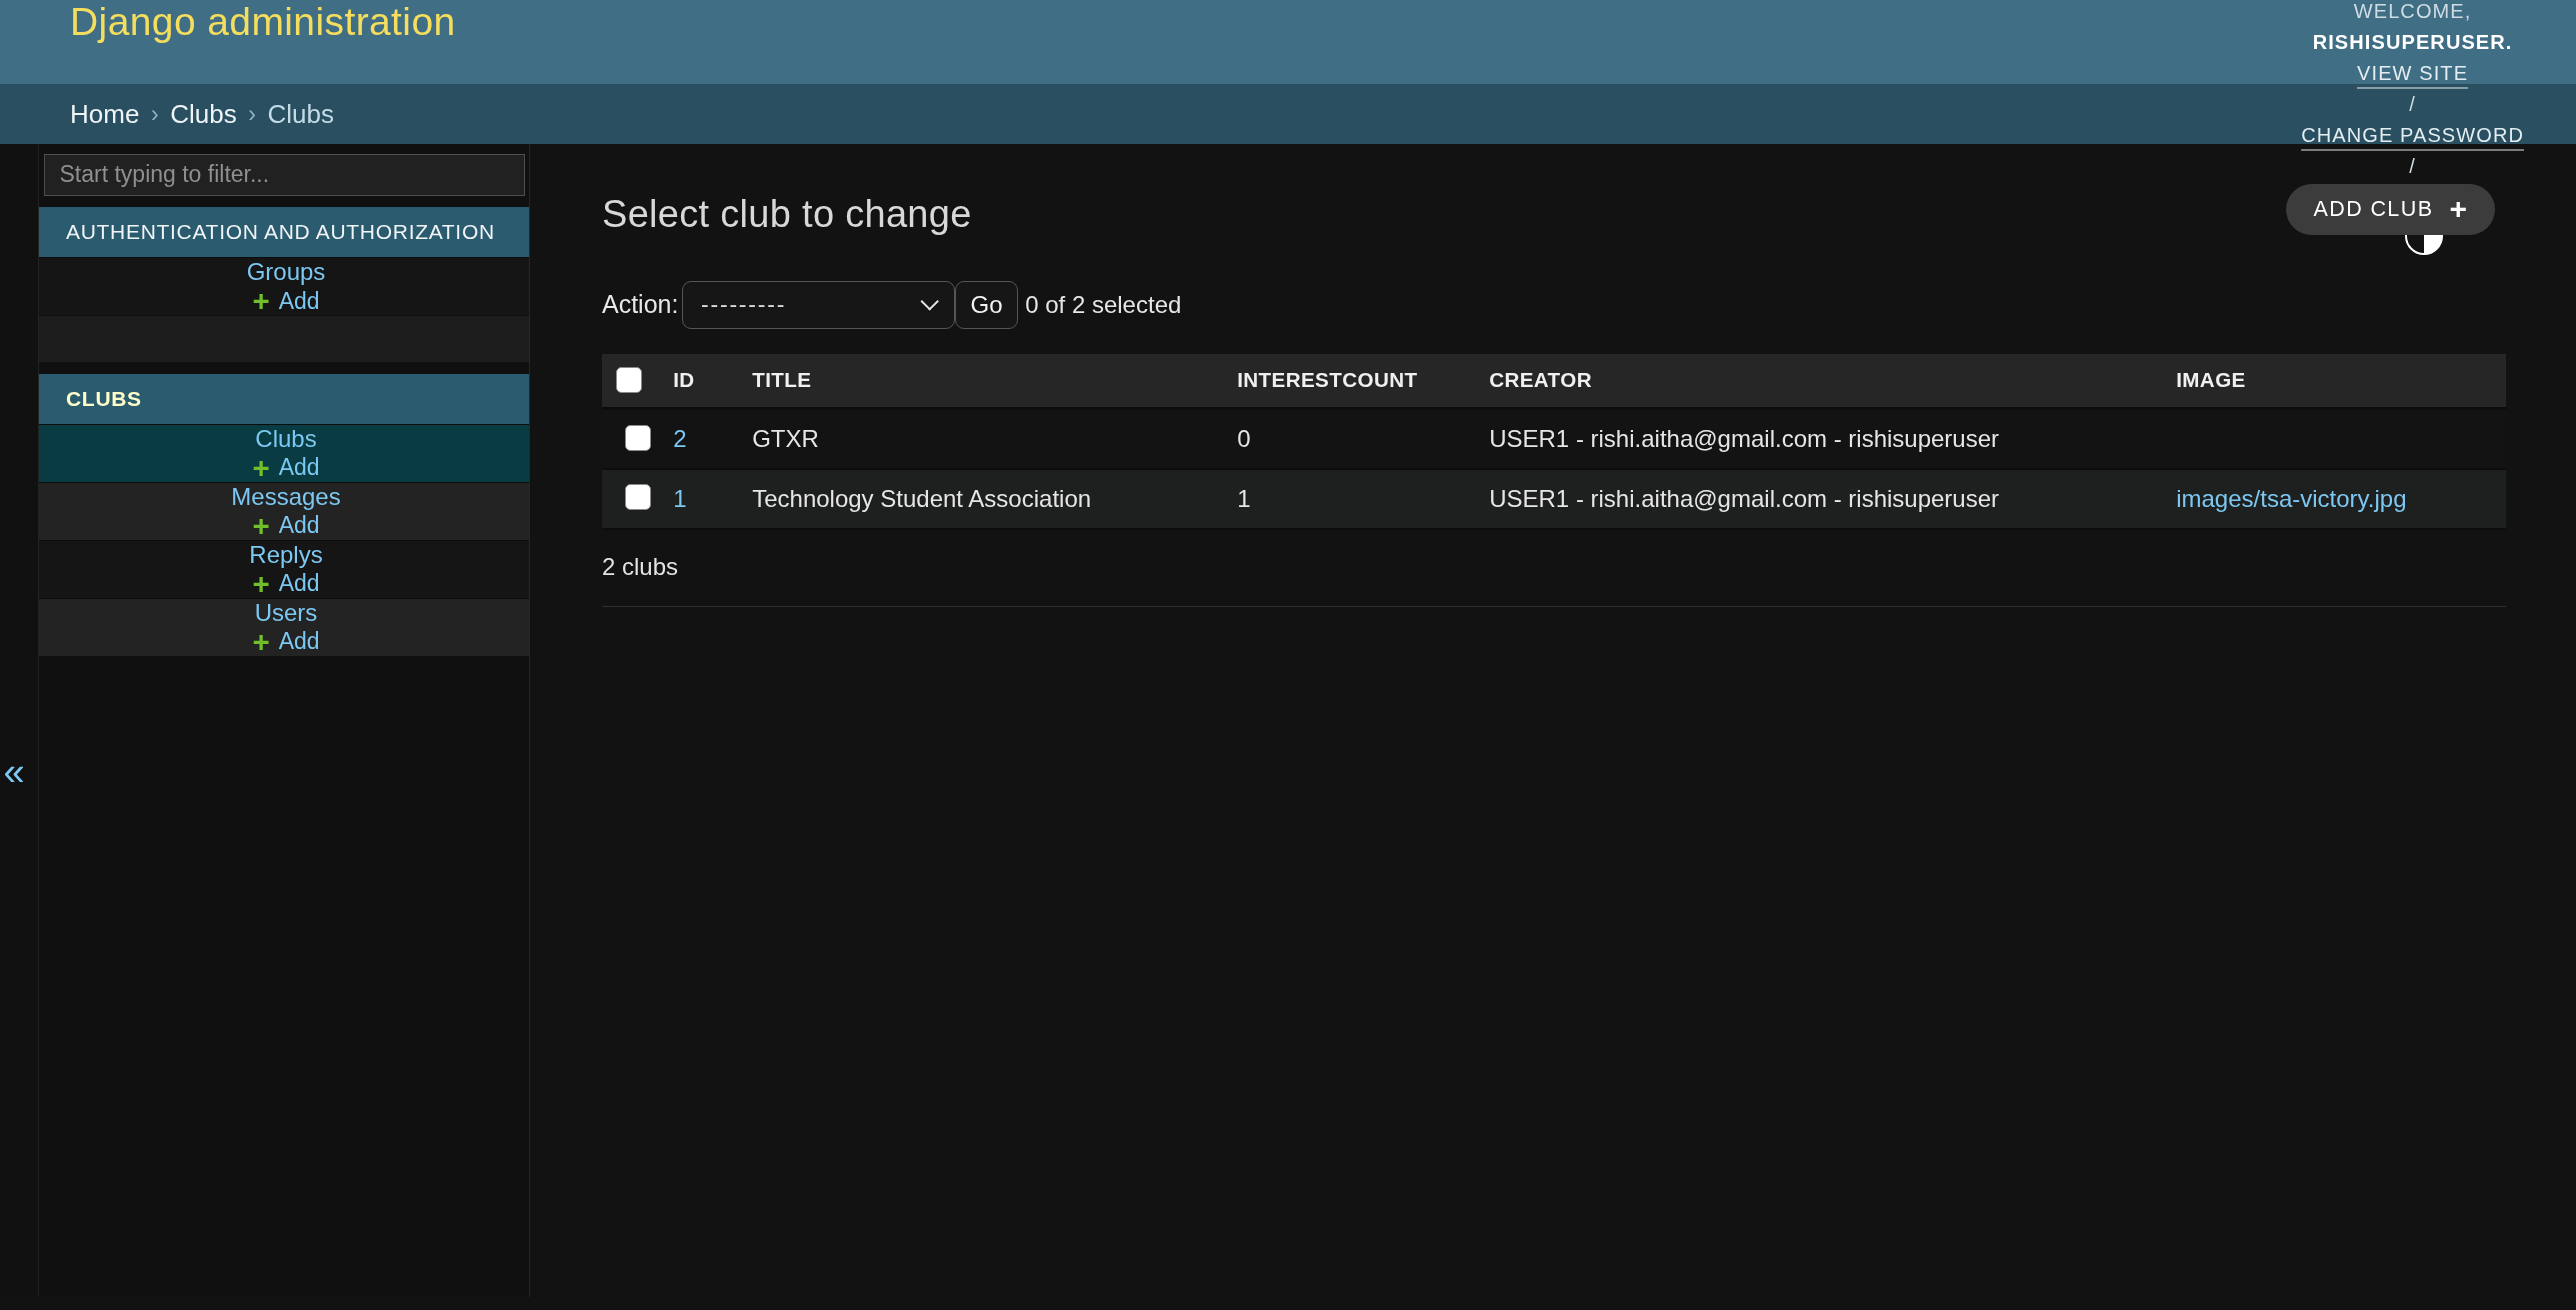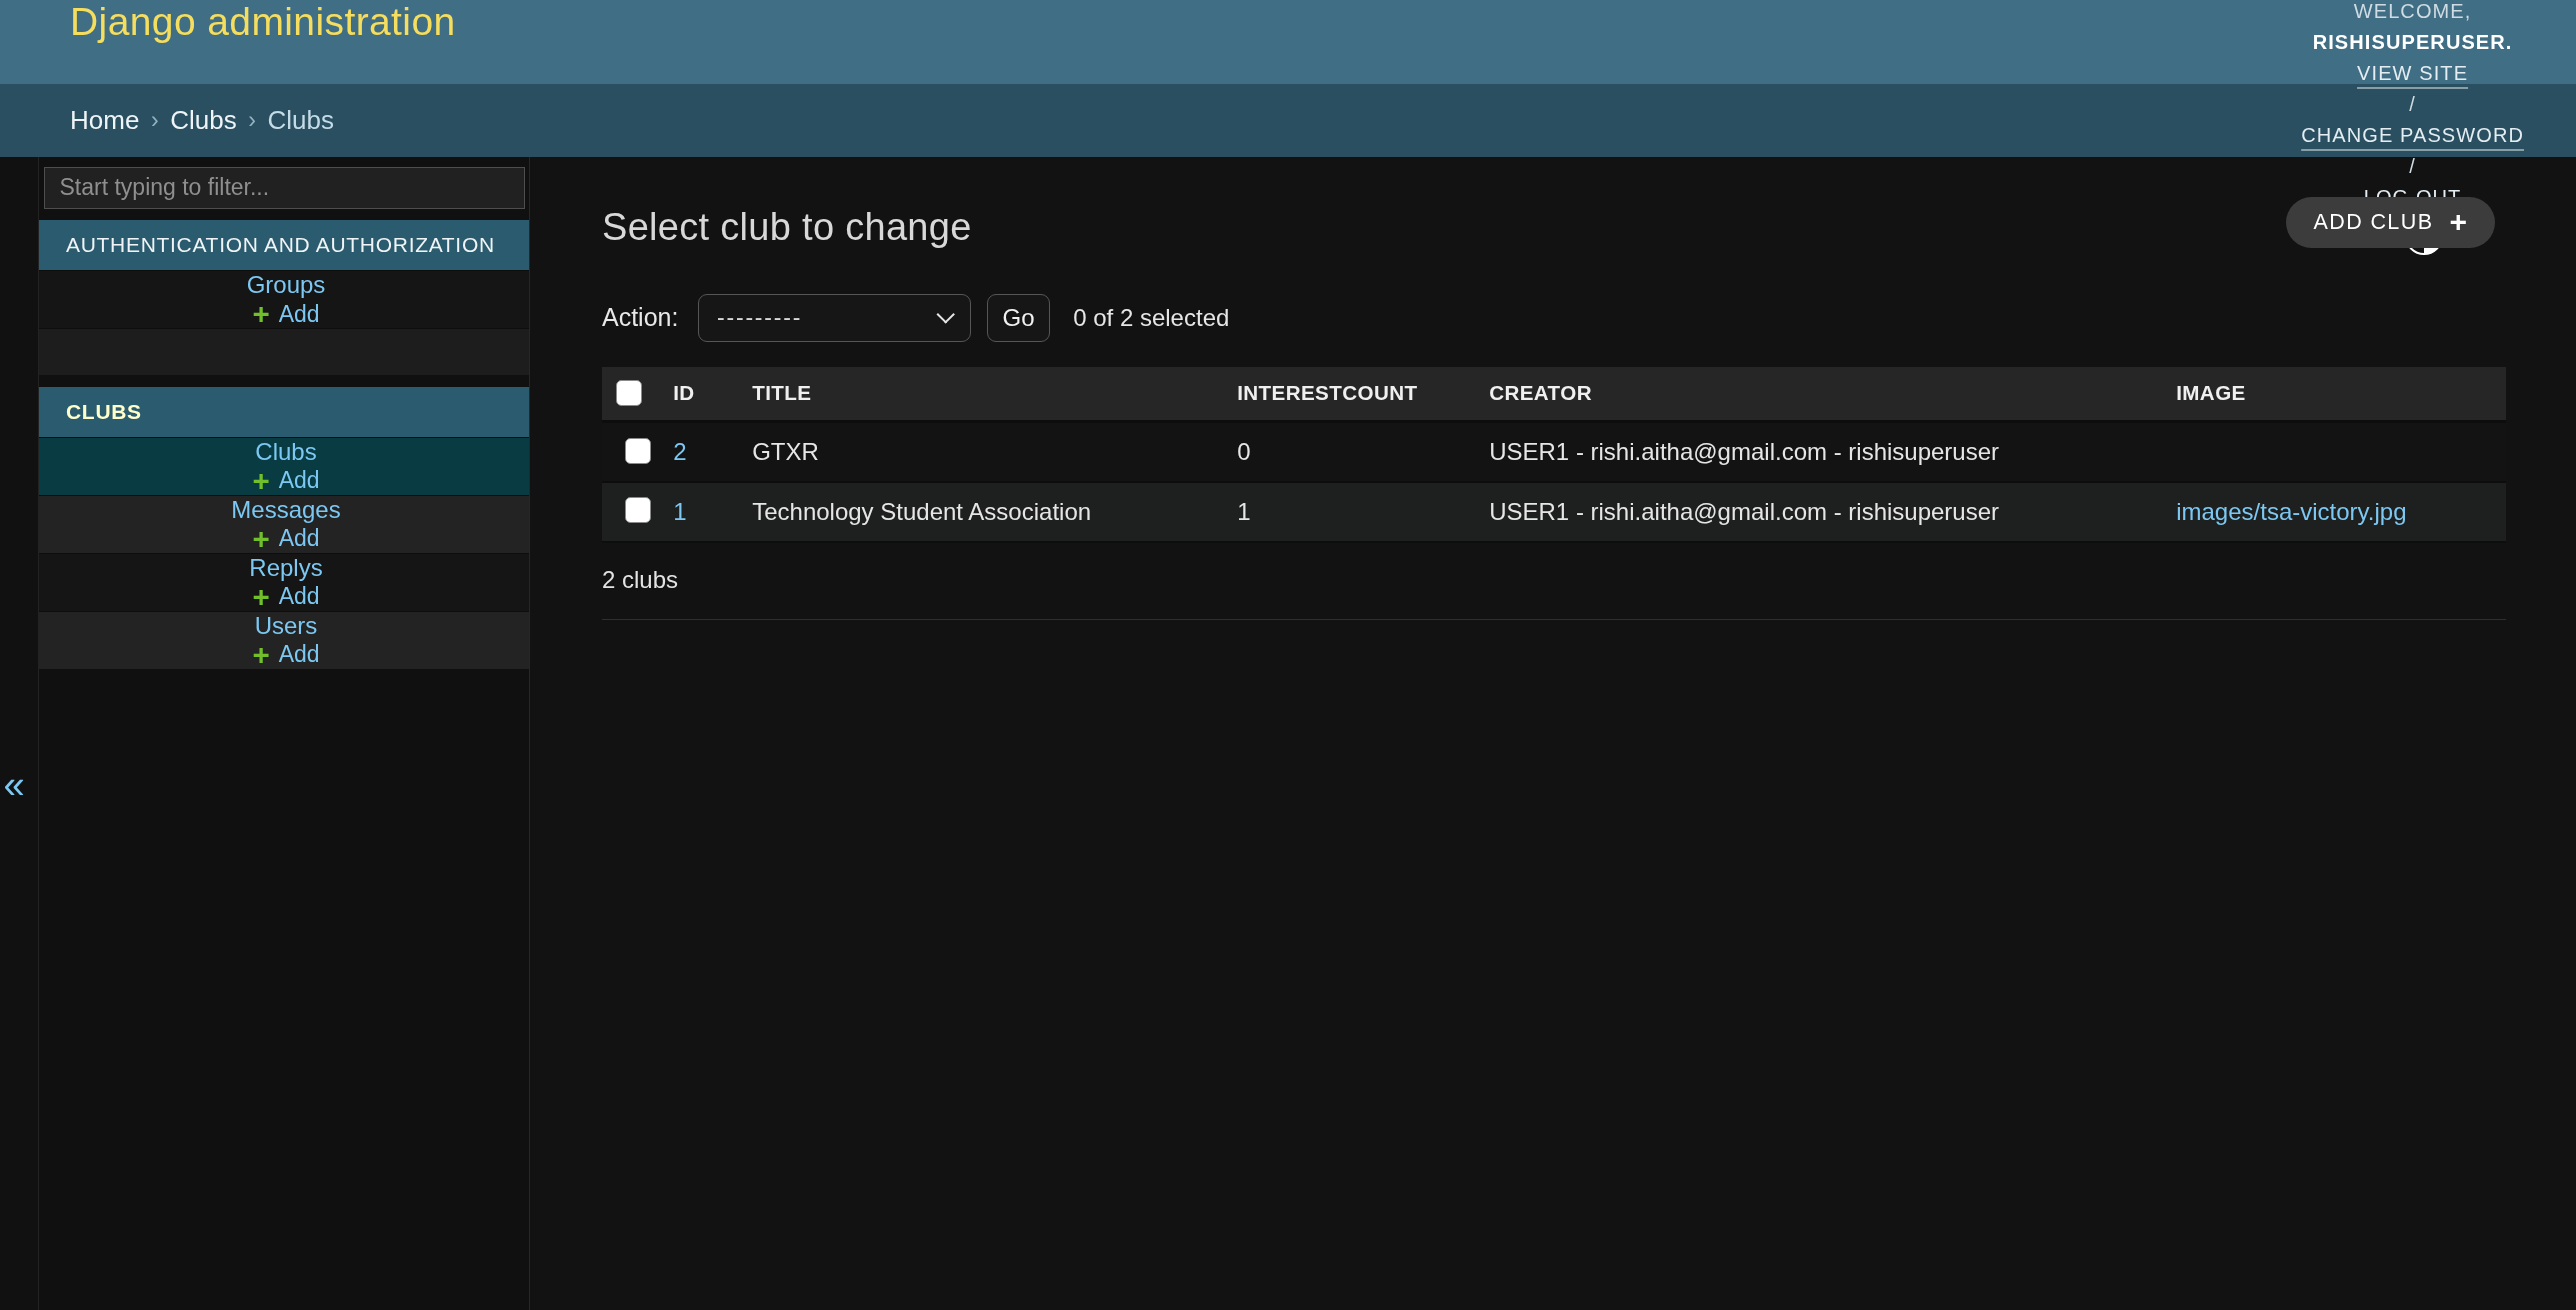--- a/index.html
+++ b/index.html
@@ -34,21 +34,21 @@
   #user-tools .sep { color:#cfdce3; }
   .theme-toggle {
     margin-left:23px; width:38px; height:38px; border-radius:50%;
     border:2.7px solid #ffffff;
     background:linear-gradient(to right, rgba(0,0,0,0) 0 50%, #ffffff 50% 100%);
     cursor:pointer; flex:none;
   }
 
   
   #breadcrumbs {
-    height:73px; background:#2a4f60;
+    height:60px; background:#2a4f60;
     display:flex; align-items:center; gap:11.6px;
     padding-left:70px; font-size:26px;
   }
   #breadcrumbs a { color:#eef4f7; }
   #breadcrumbs .crumb-sep { color:#94b3c2; font-size:23px; }
   #breadcrumbs .current { color:#c4dce8; }
 
   
   #container { display:flex; height:1153px; }
 
@@ -103,21 +103,21 @@
   .object-tools-btn {
     height:51px; padding:0 27px; border:none; border-radius:27px;
     background:#3c3c3c; color:#ffffff; cursor:pointer;
     display:flex; align-items:center; gap:16px;
     font-family:"Liberation Sans", sans-serif;
     font-size:21.5px; letter-spacing:1.4px; margin-top:3.6px; margin-right:10.7px;
   }
   .object-tools-btn .plus { font-size:30px; font-weight:700; line-height:1; }
 
   .actions-row {
-    margin-top:45px; display:flex; align-items:center; gap:16px;
+    margin-top:45px; display:flex; align-items:center; 
     font-size:25px; color:#e8e8e8;
   }
   .action-select {
     width:273px; height:48px; margin-left:3.6px;
     background:#161616; border:1.8px solid #565656; border-radius:9px;
     display:flex; align-items:center; justify-content:space-between;
     padding:0 18px; cursor:pointer; color:#d8d8d8; font-size:23px;
     letter-spacing:1.8px;
   }
   .chevron {

